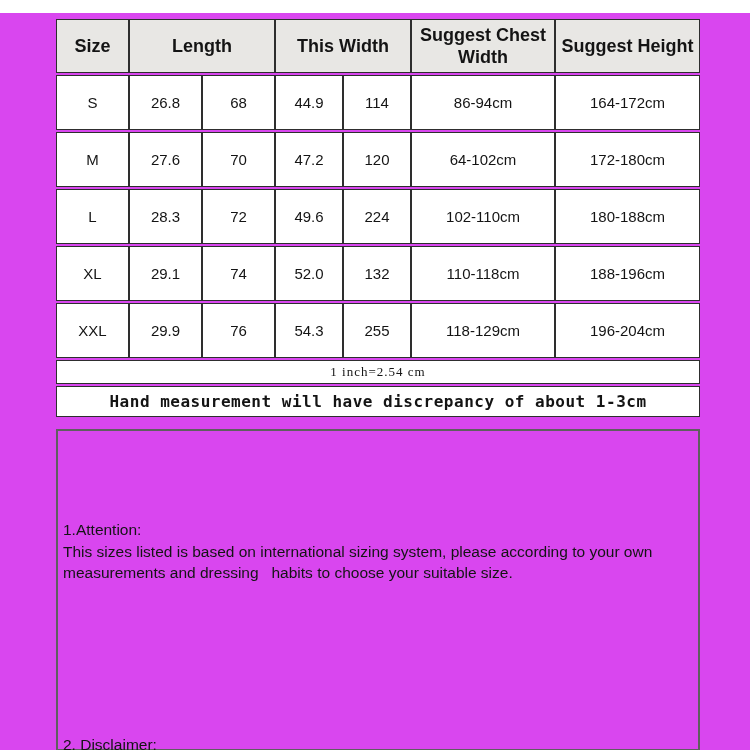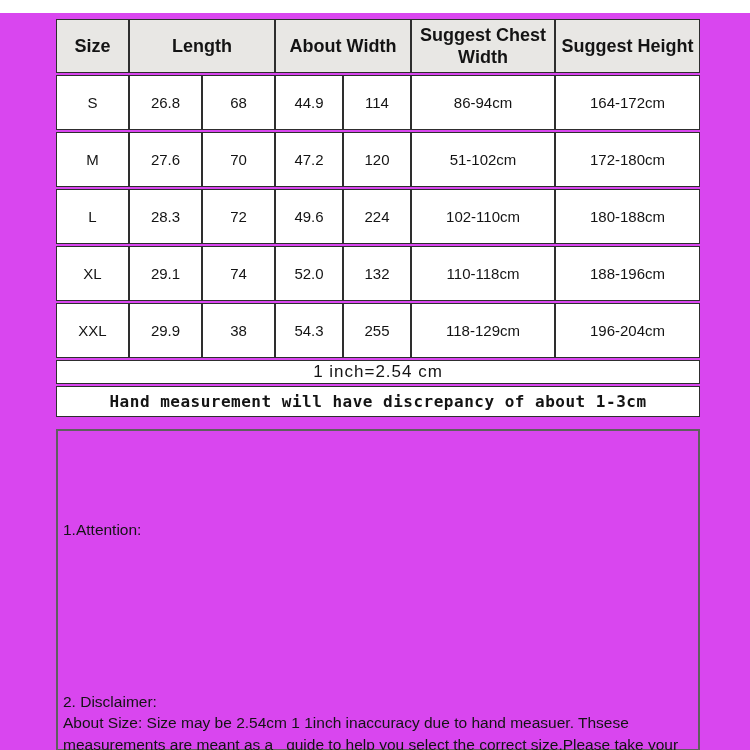--- a/index.html
+++ b/index.html
@@ -22,21 +22,21 @@
     height:52px;
   }
   td.unit{
     background:#e8e7e4;font-size:13.5px;height:20px;font-weight:normal;
   }
   td.val{
     background:#ffffff;font-size:15px;height:53px;
   }
   td.conv{
     background:#ffffff;height:22px;
-    font-family:Liberation Sans, sans-serif;font-size:17px;letter-spacing:1px;
+    font-family:Liberation Serif, serif;font-size:13px;letter-spacing:1px;
   }
   td.measure{
     background:#ffffff;height:29px;
     font-family:"DejaVu Sans Mono", monospace;font-size:16px;font-weight:bold;letter-spacing:0.5px;
   }
 
   
   .notes-box{
     position:absolute;left:56px;top:416px;width:644px;height:322px;
     border:2px solid #5f5f5f;box-sizing:border-box;
@@ -67,41 +67,41 @@
         <col style="width:73px">
       <col style="width:68px">
         <col style="width:68px">
       <col style="width:144px">
         <col style="width:145px">
     </colgroup>
     <tbody>
       <tr>
         <th class="hdr">Size</th>
         <th class="hdr" colspan="2">Length</th>
-        <th class="hdr" colspan="2">About Width</th>
+        <th class="hdr" colspan="2">This Width</th>
         <th class="hdr">Suggest Chest Width</th>
         <th class="hdr">Suggest Height</th>
       </tr>
 
       <tr>
         <td class="val">S</td>
         <td class="val">26.8</td>
         <td class="val">68</td>
         <td class="val">44.9</td>
         <td class="val">114</td>
         <td class="val">86-94cm</td>
         <td class="val">164-172cm</td>
       </tr>
       <tr>
         <td class="val">M</td>
         <td class="val">27.6</td>
         <td class="val">70</td>
         <td class="val">47.2</td>
         <td class="val">120</td>
-        <td class="val">51-102cm</td>
+        <td class="val">64-102cm</td>
         <td class="val">172-180cm</td>
       </tr>
       <tr>
         <td class="val">L</td>
         <td class="val">28.3</td>
         <td class="val">72</td>
         <td class="val">49.6</td>
         <td class="val">224</td>
         <td class="val">102-110cm</td>
         <td class="val">180-188cm</td>
@@ -111,39 +111,39 @@
         <td class="val">29.1</td>
         <td class="val">74</td>
         <td class="val">52.0</td>
         <td class="val">132</td>
         <td class="val">110-118cm</td>
         <td class="val">188-196cm</td>
       </tr>
       <tr>
         <td class="val">XXL</td>
         <td class="val">29.9</td>
-        <td class="val">38</td>
+        <td class="val">76</td>
         <td class="val">54.3</td>
         <td class="val">255</td>
         <td class="val">118-129cm</td>
         <td class="val">196-204cm</td>
       </tr>
 
       <tr>
         <td class="conv" colspan="7">1 inch=2.54 cm</td>
       </tr>
       <tr>
         <td class="measure" colspan="7">Hand measurement will have discrepancy of about 1-3cm</td>
       </tr>
     </tbody>
   </table>
 
   <div class="notes-box">
     <div class="note-section">
-      <span class="note-title">1.Attention:</span>
+      <span class="note-title">1.Attention:</span><span class="note-body">This sizes listed is based on international sizing system, please according to your own measurements and dressing   habits to choose your suitable size.</span>
     </div>
     <div class="note-section">
       <span class="note-title">2. Disclaimer:</span><span class="note-body">About Size: Size may be 2.54cm 1 1inch inaccuracy due to hand measuer. Thsese measurements are meant as a   guide to help you select the correct size.Please take your own measurements and choose your size accordingly.</span>
     </div>
     
     
   </div>
 
   <div class="next-box-edge"></div>
 

